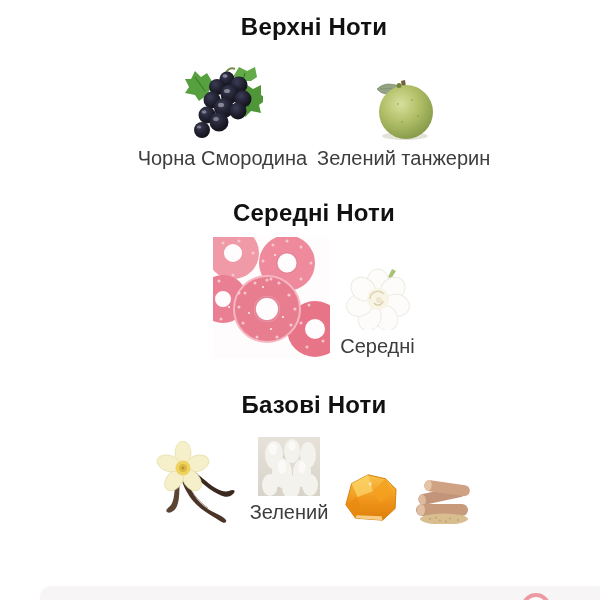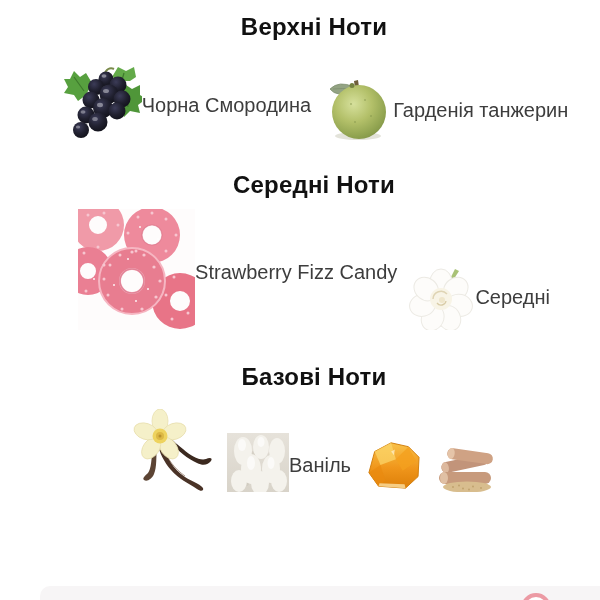--- a/index.html
+++ b/index.html
@@ -15,21 +15,21 @@
     font-size:24px; font-weight:bold; color:#111111;
     text-align:center; line-height:30px; letter-spacing:0.2px;
   }
   .t1 { margin-top:12px; }
   .t2 { margin-top:28px; }
   .t3 { margin-top:32px; }
   .note-row { display:flex; justify-content:center; align-items:flex-end; gap:10px; }
   .r1 { margin-top:21px; }
   .r2 { margin-top:9px; }
   .r3 { margin-top:17px; }
-  .note { display:flex; flex-direction:row; align-items:center; }
+  .note { display:flex; flex-direction:column; align-items:center; }
   .note-label {
     font-size:20px; line-height:24px; color:#3d3d3d;
     margin-top:4px; white-space:nowrap; text-align:center;
   }
   .art, .art svg { display:block; }
   .bottom-bar {
     position:absolute; left:40px; top:586px; width:560px; height:14px;
     background:#f7f5f6; border-top-left-radius:10px; z-index:1;
   }
   .chat-peek {
@@ -99,21 +99,21 @@
           <path d="M12,15 Q22,14 31,15" stroke="#7d8f6e" stroke-width="0.8" fill="none"></path>
           <path d="M34,14 L33,7 L37,6 L38,13 Z" fill="#6f5f3a"></path>
           <circle cx="38" cy="38" r="27" fill="url(#tang)"></circle>
           <circle cx="31" cy="11.5" r="2.5" fill="#74823f"></circle>
           <circle cx="30" cy="30" r="1" fill="#7e9148" opacity="0.5"></circle>
           <circle cx="44" cy="26" r="1" fill="#7e9148" opacity="0.5"></circle>
           <circle cx="50" cy="42" r="1" fill="#7e9148" opacity="0.5"></circle>
           <circle cx="34" cy="48" r="1" fill="#7e9148" opacity="0.5"></circle>
         </svg>
       </div>
-      <div class="note-label">Гарденія танжерин</div>
+      <div class="note-label">Зелений танжерин</div>
     </div>
   </div>
 
   <div class="section-title t2">Середні Ноти</div>
   <div class="note-row r2">
 
     <div class="note">
       <div class="art">
         <svg width="117" height="121" viewBox="0 0 117 121">
           <rect x="0" y="0" width="117" height="121" fill="#fefcfc"></rect>
@@ -160,21 +160,20 @@
               <circle cx="70" cy="80" r="1"></circle>
               <circle cx="36" cy="76" r="1"></circle>
             <circle cx="80" cy="30" r="1"></circle>
               <circle cx="62" cy="18" r="1"></circle>
               <circle cx="24" cy="20" r="1"></circle>
             <circle cx="16" cy="70" r="1"></circle>
               <circle cx="58" cy="92" r="1"></circle>
           </g>
         </svg>
       </div>
-      <div class="note-label">Strawberry Fizz Candy</div>
     </div>
 
     <div class="note">
       <div class="art">
         <svg width="68" height="71" viewBox="0 0 68 71">
           <ellipse cx="34" cy="64" rx="17" ry="4" fill="#f1efe9"></ellipse>
           <path d="M42,22 L48,10 L52,12 L45,23 Z" fill="#a9c277"></path>
           <g fill="#fdfcfa" stroke="#eceae4" stroke-width="1">
             <ellipse cx="34" cy="23" rx="11" ry="13"></ellipse>
             <ellipse cx="34" cy="23" rx="11" ry="13" transform="rotate(51,34,42)"></ellipse>
@@ -245,21 +244,21 @@
               <ellipse cx="52" cy="48" rx="8" ry="11"></ellipse>
           </g>
           <g fill="#fbfaf8">
             <ellipse cx="15" cy="12" rx="4" ry="6"></ellipse>
               <ellipse cx="34" cy="9" rx="3.5" ry="5"></ellipse>
             <ellipse cx="24" cy="30" rx="4" ry="7"></ellipse>
               <ellipse cx="44" cy="30" rx="3.5" ry="6"></ellipse>
           </g>
         </svg>
       </div>
-      <div class="note-label">Ваніль</div>
+      <div class="note-label">Зелений</div>
     </div>
 
     <div class="note">
       <div class="art">
         <svg width="64" height="54" viewBox="0 0 64 56">
           <defs>
             <linearGradient id="amb" x1="0" y1="0" x2="0" y2="1">
               <stop offset="0%" stop-color="#f9c044"></stop>
               <stop offset="55%" stop-color="#f09314"></stop>
               <stop offset="100%" stop-color="#dd7c02"></stop>

